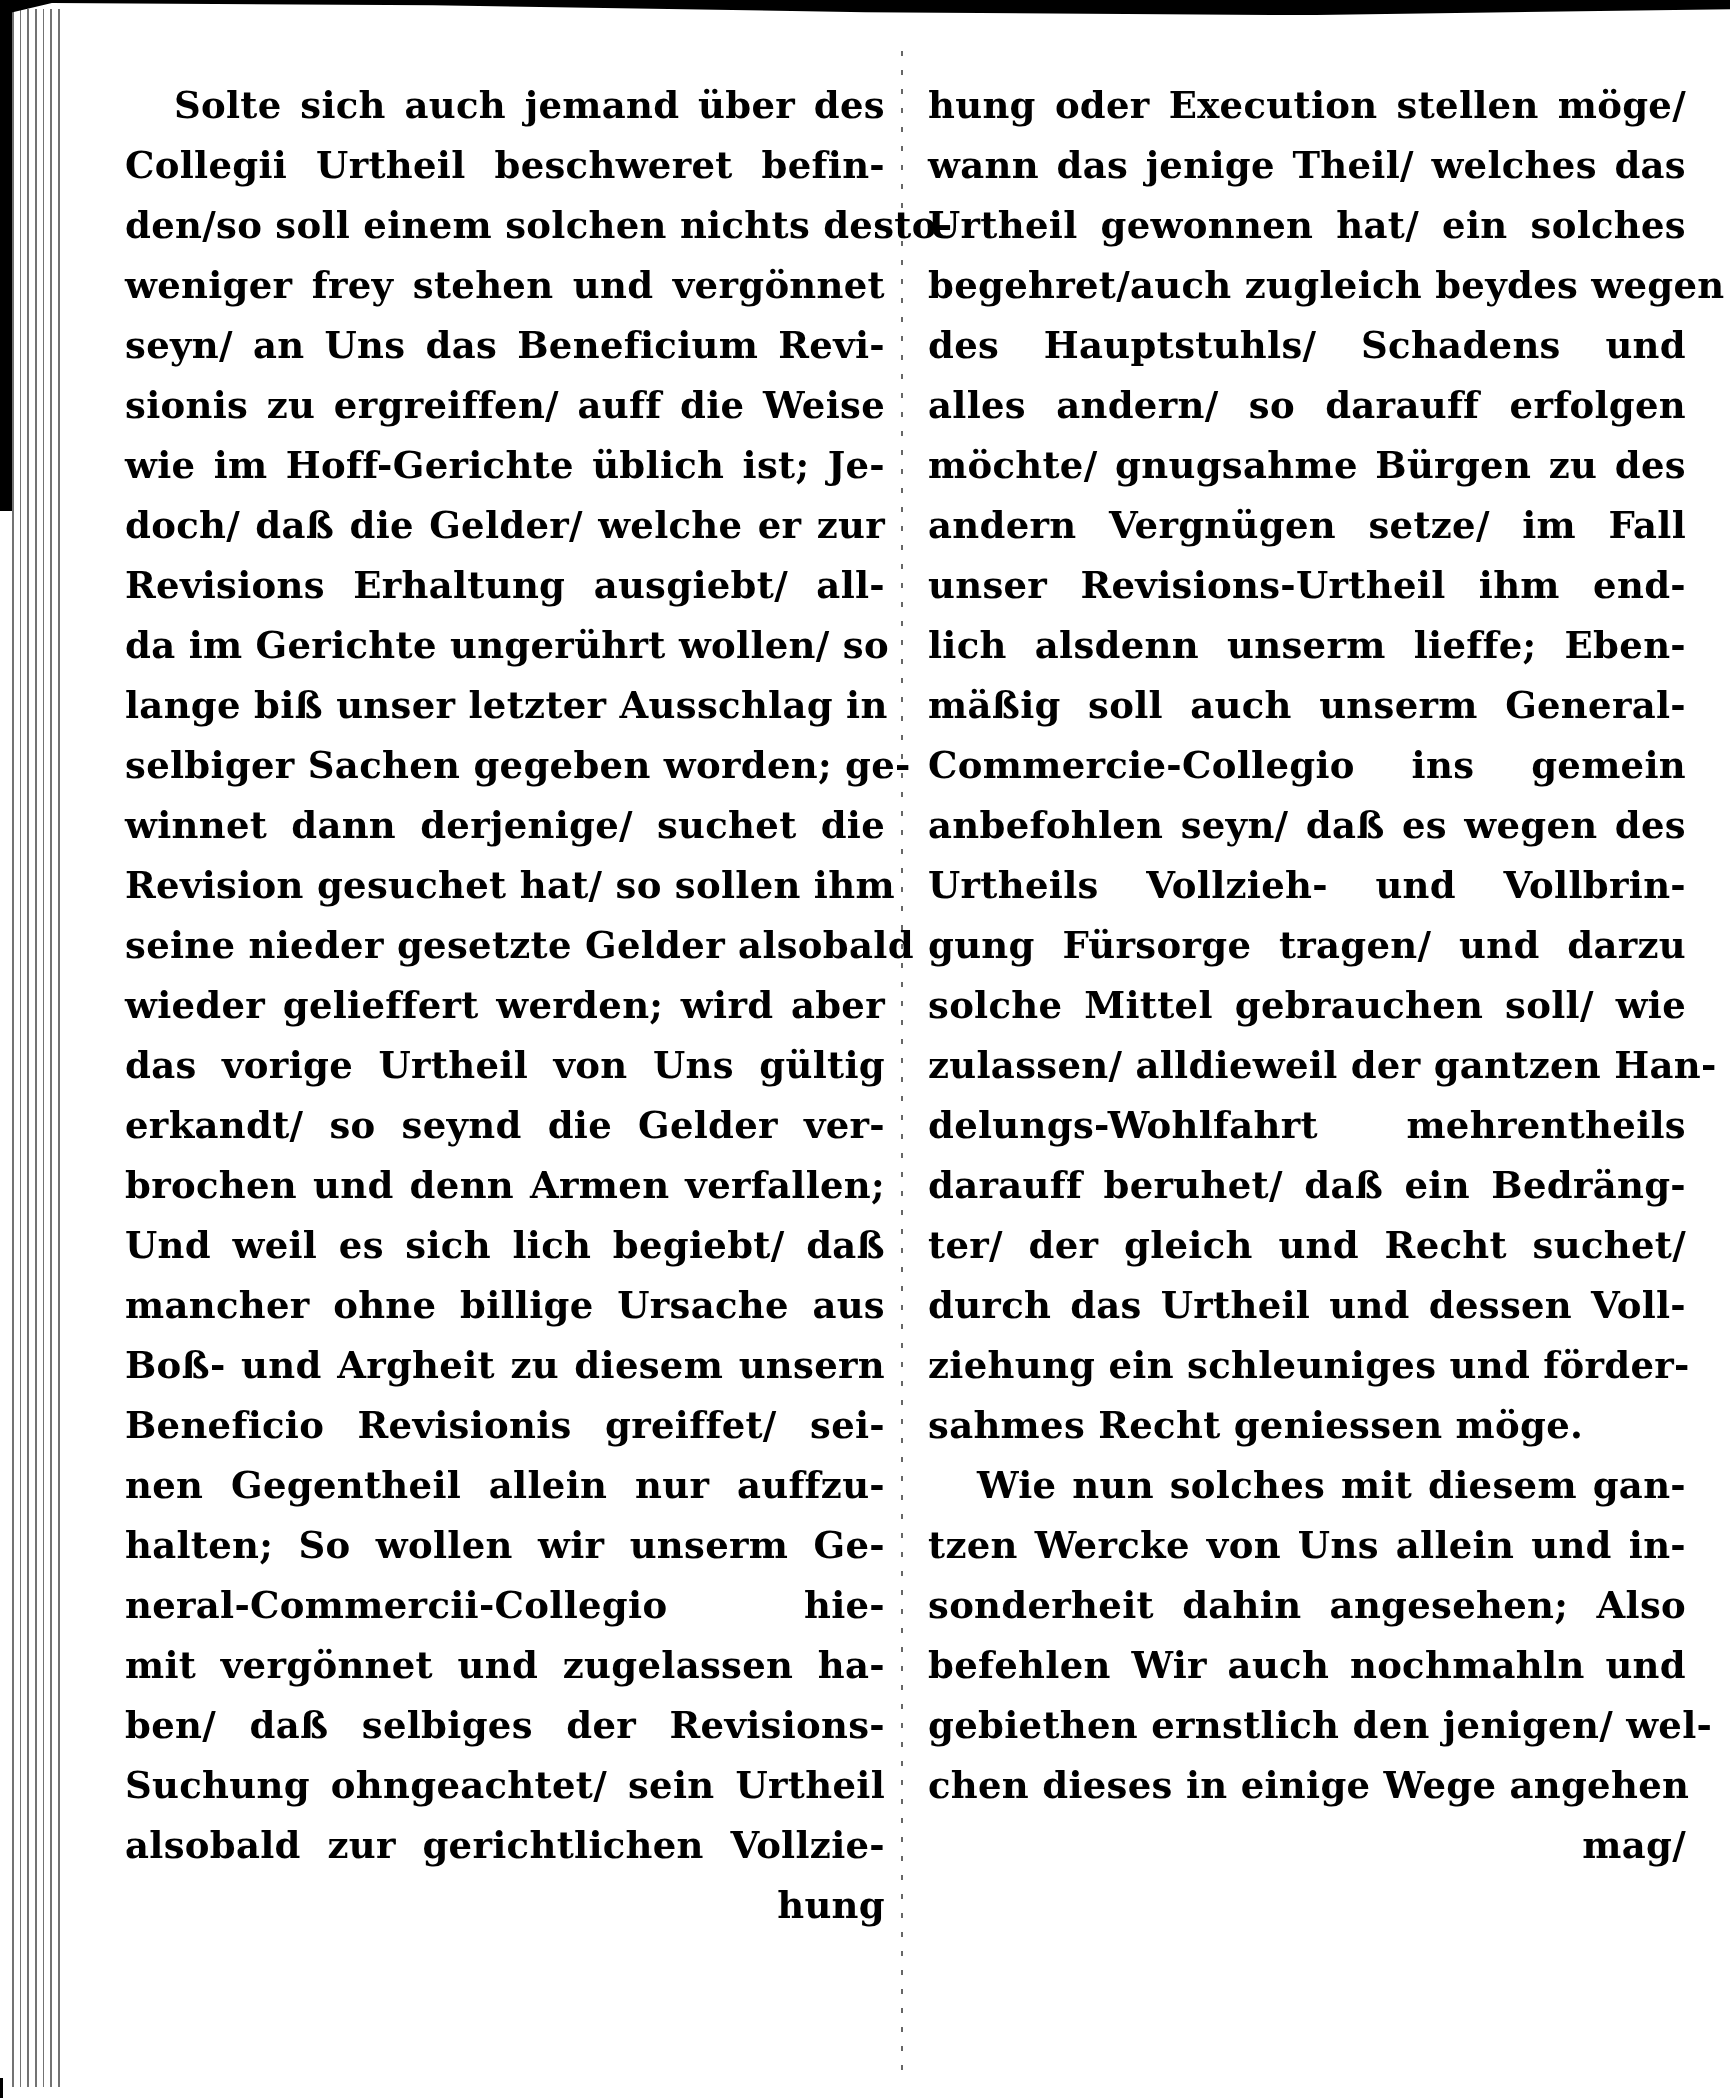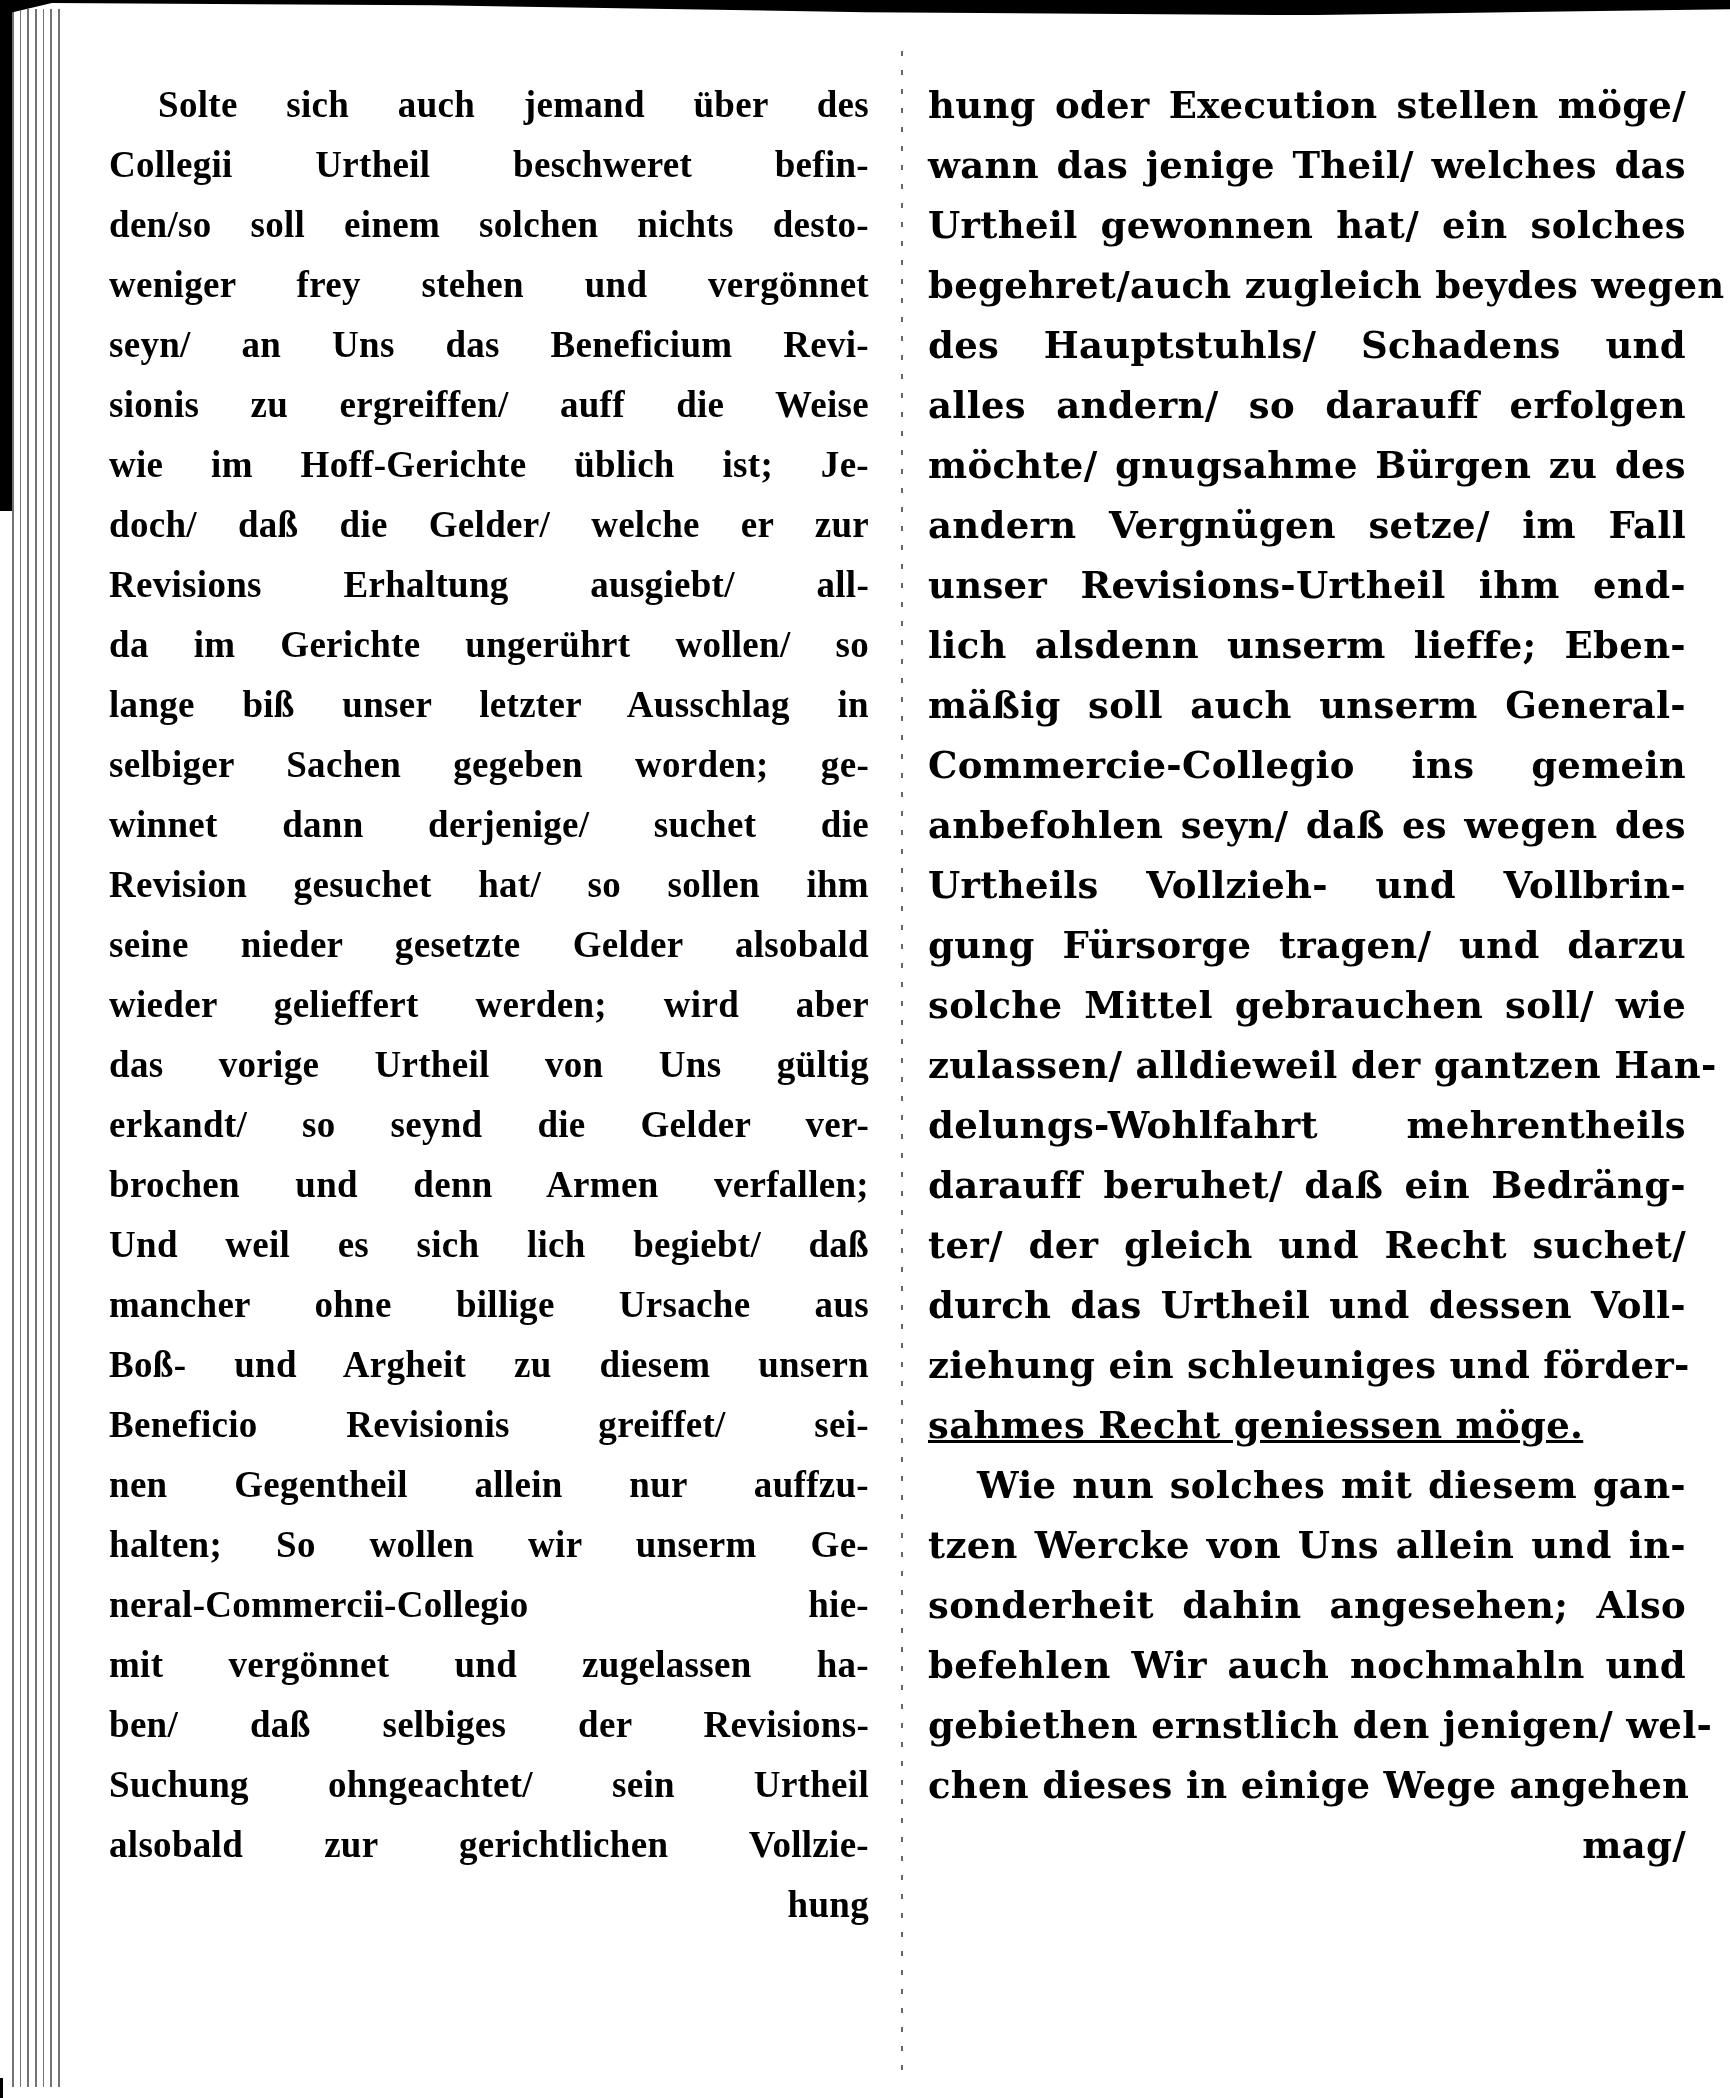--- a/index.html
+++ b/index.html
@@ -27,35 +27,35 @@
     position: absolute; left: 0; top: 2078px; width: 3.4px; height: 20.4px; background: #000;
   }
   .gutter {
     position: absolute; left: 901px; top: 51px; width: 1.7px; height: 2027px;
     background: repeating-linear-gradient(180deg, #000 0 5.1px, transparent 5.1px 19px);
     opacity: 0.6;
   }
   .page {
     position: absolute; top: 75px;
   }
-  .page-left { left: 109px; width: 760px; font-family: Liberation Serif, serif; }
+  .page-left { left: 125px; width: 760px; }
   .page-right { left: 928px; width: 758px; }
   .line {
     display: block;
     height: 60px;
     line-height: 60px;
     font-size: 37px;
     font-weight: bold;
     white-space: nowrap;
     text-align: justify;
     text-align-last: justify;
     letter-spacing: 0.3px;
   }
   .line.indent { padding-left: 49px; }
-  .line.last { text-align-last: left; text-decoration: underline; }
+  .line.last { text-align-last: left; }
   .line.catch { text-align-last: right; }
   .page-right .line { height: 60px; line-height: 60px; }
 </style>
 </head>
 <body>
 
 <div class="top-edge"></div>
 <div class="left-edge"></div>
 <div class="left-edge-lines"></div>
 <div class="left-edge-bottom"></div>

